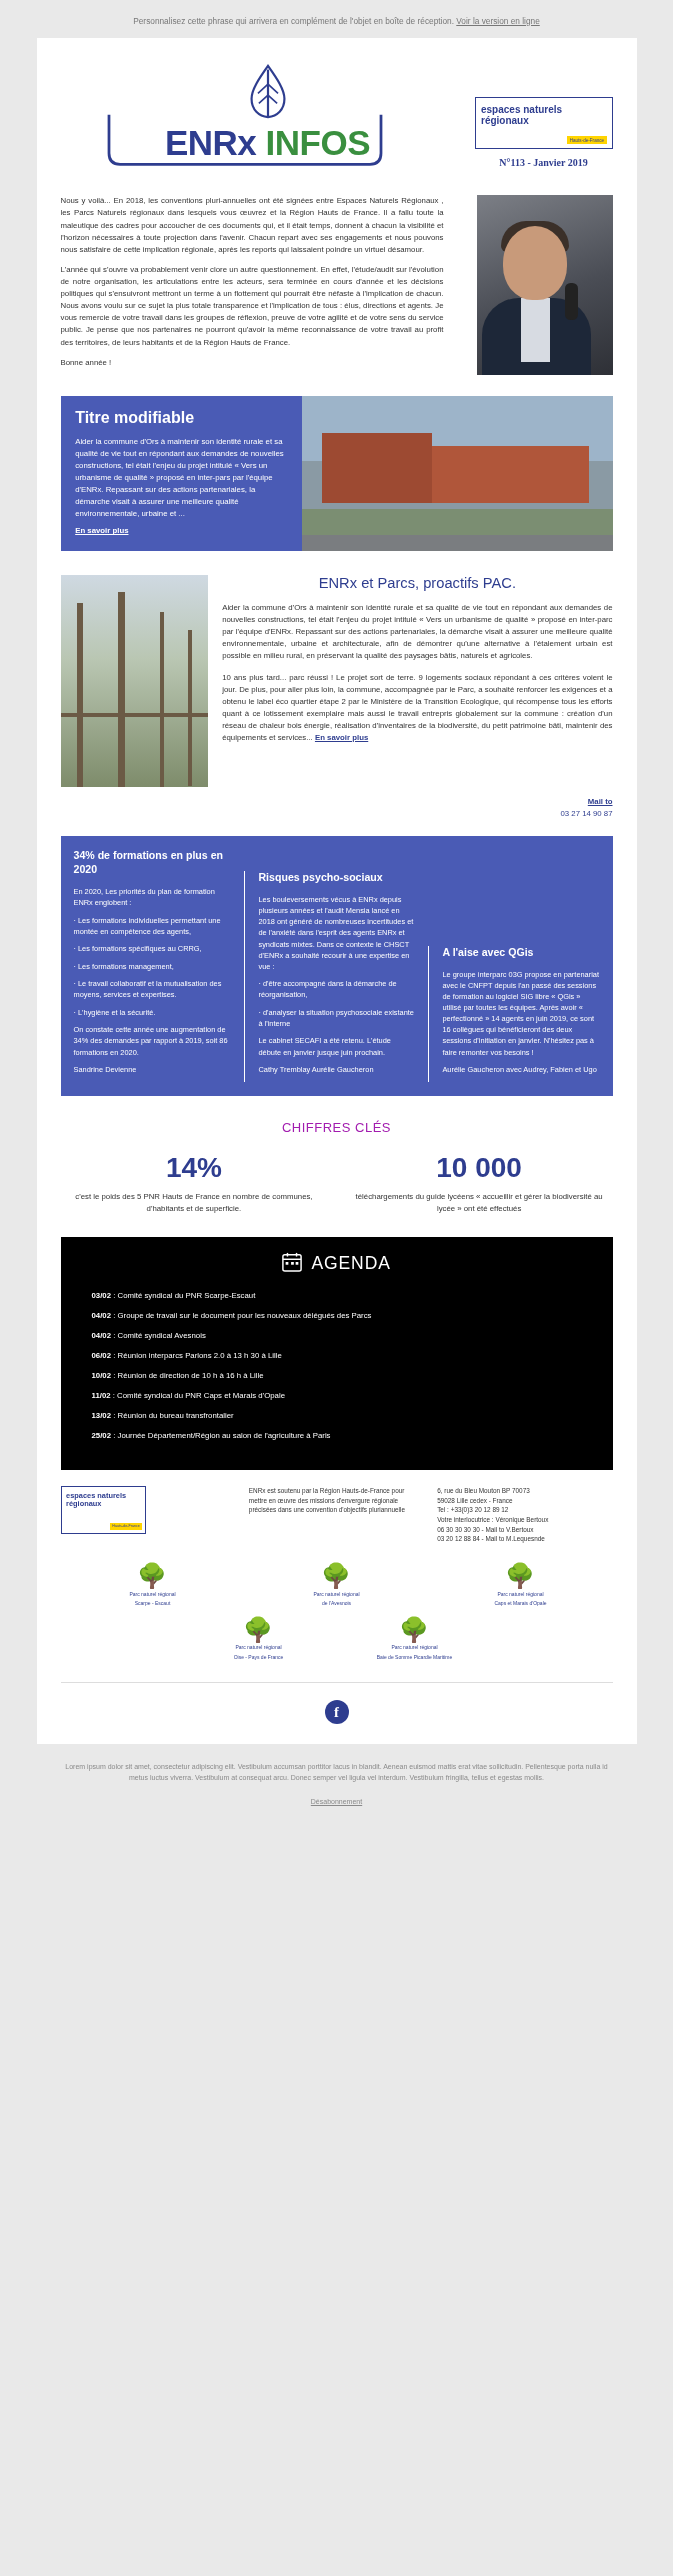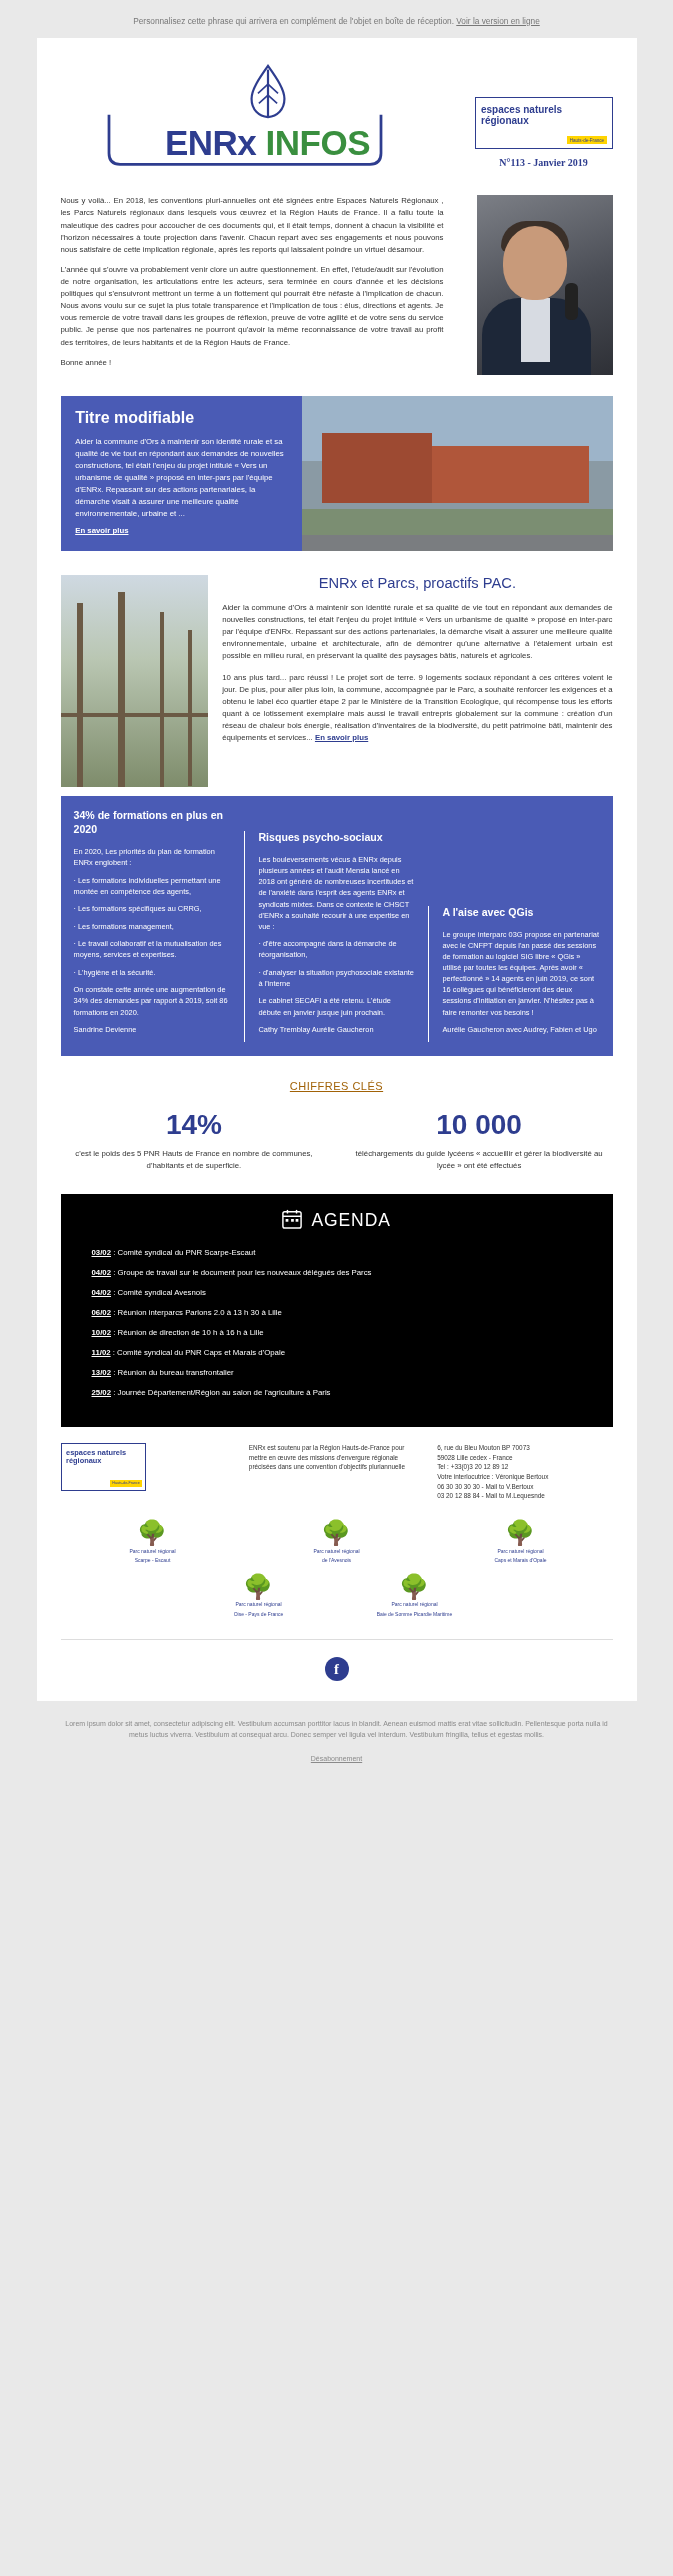--- a/index.html
+++ b/index.html
@@ -180,33 +180,33 @@
     padding: 13px 0 14.7px 0;
     align-items: flex-end;
   }
   .col { width: 33.33%; padding: 0 13px; font-size: 7.4px; line-height: 1.5; }
   .col + .col { border-left: 1.8px solid #ffffff; }
   .col h3 { font-size: 10.6px; font-weight: bold; margin-bottom: 9.2px; line-height: 1.3; }
   .col p { margin-bottom: 6.4px; }
 
   
   .chiffres { padding: 24px 24px 22px 24px; text-align: center; }
-  .chiffres h2 { font-size: 11px; color: #a16207; font-weight: normal; letter-spacing: 0.5px; margin-bottom: 16.6px; text-decoration: underline; }
+  .chiffres h2 { font-size: 13px; color: #a21caf; font-weight: normal; letter-spacing: 0.5px; margin-bottom: 16.6px; }
   .chiffres-row { display: flex; gap: 18.4px; }
   .chiffre { flex: 1; }
   .chiffre .num { font-size: 28px; font-weight: bold; color: #2e3d8f; margin-bottom: 7.4px; }
   .chiffre .lbl { font-size: 7.8px; color: #333; line-height: 1.55; }
 
   
   .agenda { background: #000000; color:#fff; margin: 0 24px; padding: 14.7px 0 20px 0; }
   .agenda-head { display:flex; align-items:center; justify-content:center; gap:9.2px; margin-bottom: 14.7px; }
   .agenda-head .t { font-size: 17.5px; letter-spacing: 0.9px; }
   .agenda ul { list-style:none; padding: 0 31px; }
   .agenda li { font-size: 7.8px; line-height: 1.5; margin-bottom: 8.3px; }
-  .agenda li b { font-weight: bold; text-decoration: underline; }
+  .agenda li b { font-weight: bold; }
 
   
   .partners { display:flex; padding: 16.6px 24px 9.2px 24px; gap: 13px; font-size: 6.4px; color:#333; line-height:1.5; }
   .partners .blk { flex:1; }
   .pbadge {
     border: 1.8px solid #2e3d8f; padding: 4.6px; width: 85px; height: 48px; position: relative;
   }
   .pbadge .en-txt { font-size: 7.4px; color:#2e3d8f; font-weight:bold; line-height:1.15; }
   .pbadge .hdf { position:absolute; right:2.8px; bottom:2.8px; font-size:3.7px; background:#ffd400; color:#2e3d8f; padding:0.9px 1.8px; }
 
@@ -306,20 +306,24 @@
     <div class="article-body">
       <div class="article-title">ENRx et Parcs, proactifs PAC.</div>
       <p>Aider la commune d'Ors à maintenir son identité rurale et sa qualité de vie tout en répondant aux demandes de nouvelles constructions, tel était l'enjeu du projet intitulé « Vers un urbanisme de qualité » proposé en inter-parc par l'équipe d'ENRx. Repassant sur des actions partenariales, la démarche visait à assurer une meilleure qualité environnementale, urbaine et architecturale, afin de démontrer qu'une alternative à l'étalement urbain est possible en milieu rural, en préservant la qualité des paysages bâtis, naturels et agricoles.</p>
       <p>
         <span>10 ans plus tard... parc réussi ! Le projet sort de terre. 9 logements sociaux répondant à ces critères voient le jour. De plus, pour aller plus loin, la commune, accompagnée par le Parc, a souhaité renforcer les exigences et a obtenu le label éco quartier étape 2 par le Ministère de la Transition Ecologique, qui récompense tous les efforts quant à ce lotissement exemplaire mais aussi le travail entrepris globalement sur la commune : création d'un réseau de chaleur bois énergie, réalisation d'inventaires de la biodiversité, du petit patrimoine bâti, maintenir des équipements et services...</span>
         <a href="#">En savoir plus</a>
       </p>
     </div>
   </div>
 
+  <div class="mailto">
+    <a href="#">Mail to</a><br>
+    <span>03 27 14 90 87</span>
+  </div>
 
   <div class="cols">
     <div class="col">
       <h3>34% de formations en plus en 2020</h3>
       <p>En 2020, Les priorités du plan de formation ENRx englobent :</p>
       <p>· Les  formations individuelles permettant une montée en compétence des agents,</p>
       <p>· Les formations spécifiques au CRRG,</p>
       <p>· Les formations management,</p>
       <p>· Le travail collaboratif et la mutualisation des moyens, services et expertises.</p>
       <p>· L'hygiène et la sécurité.</p>

